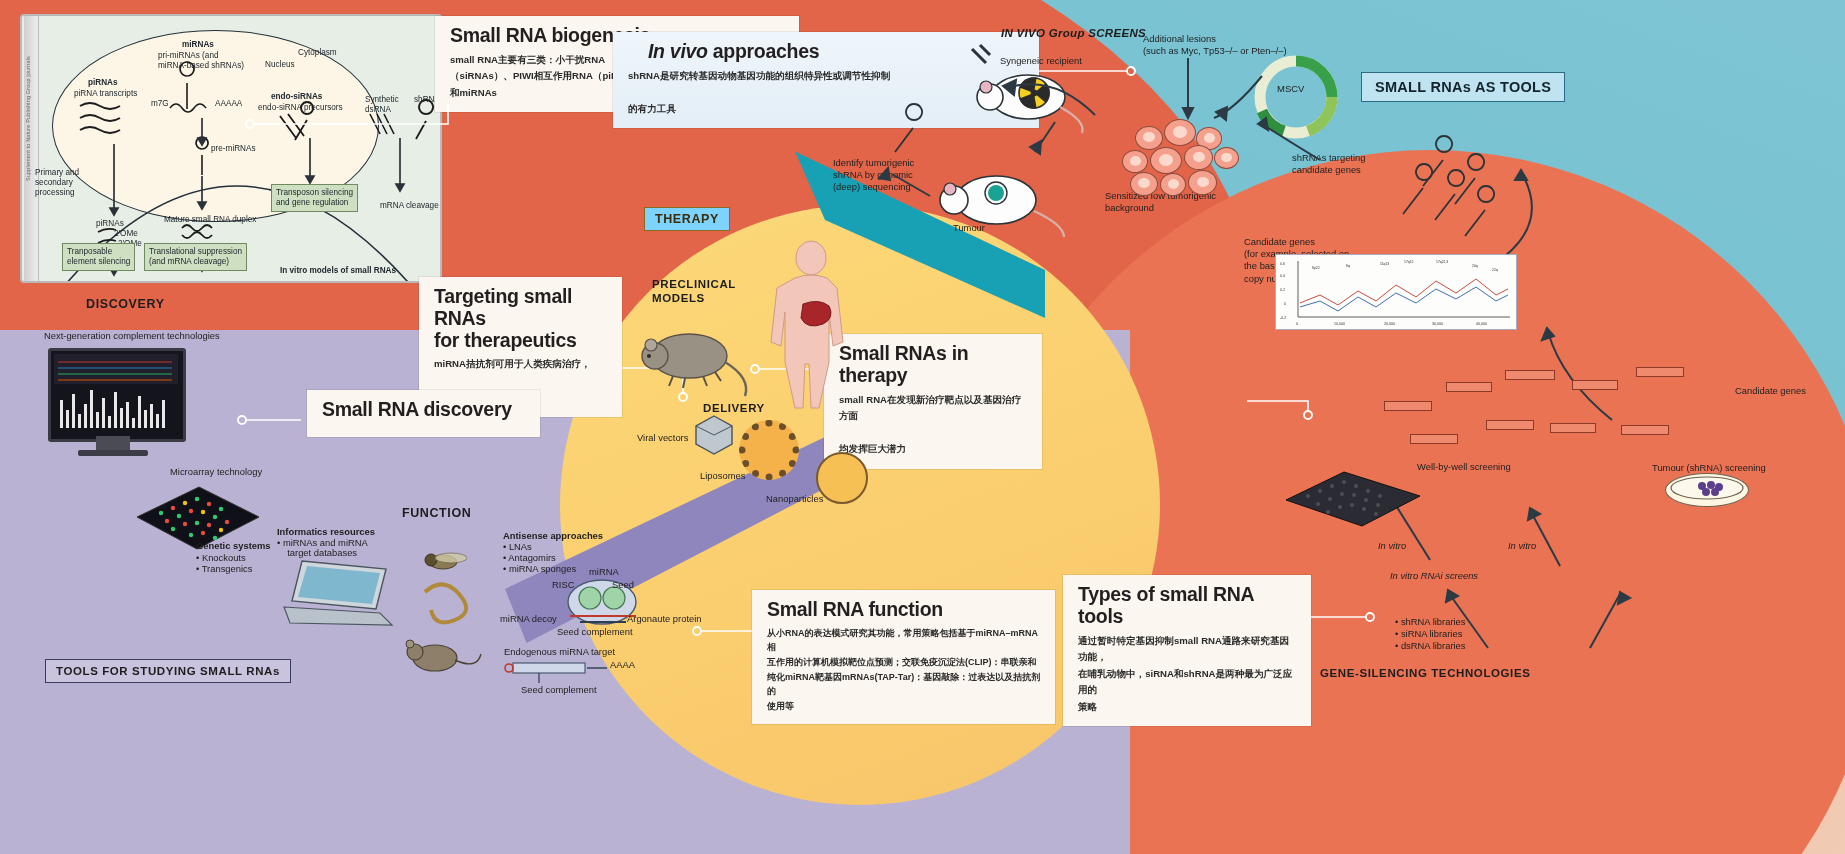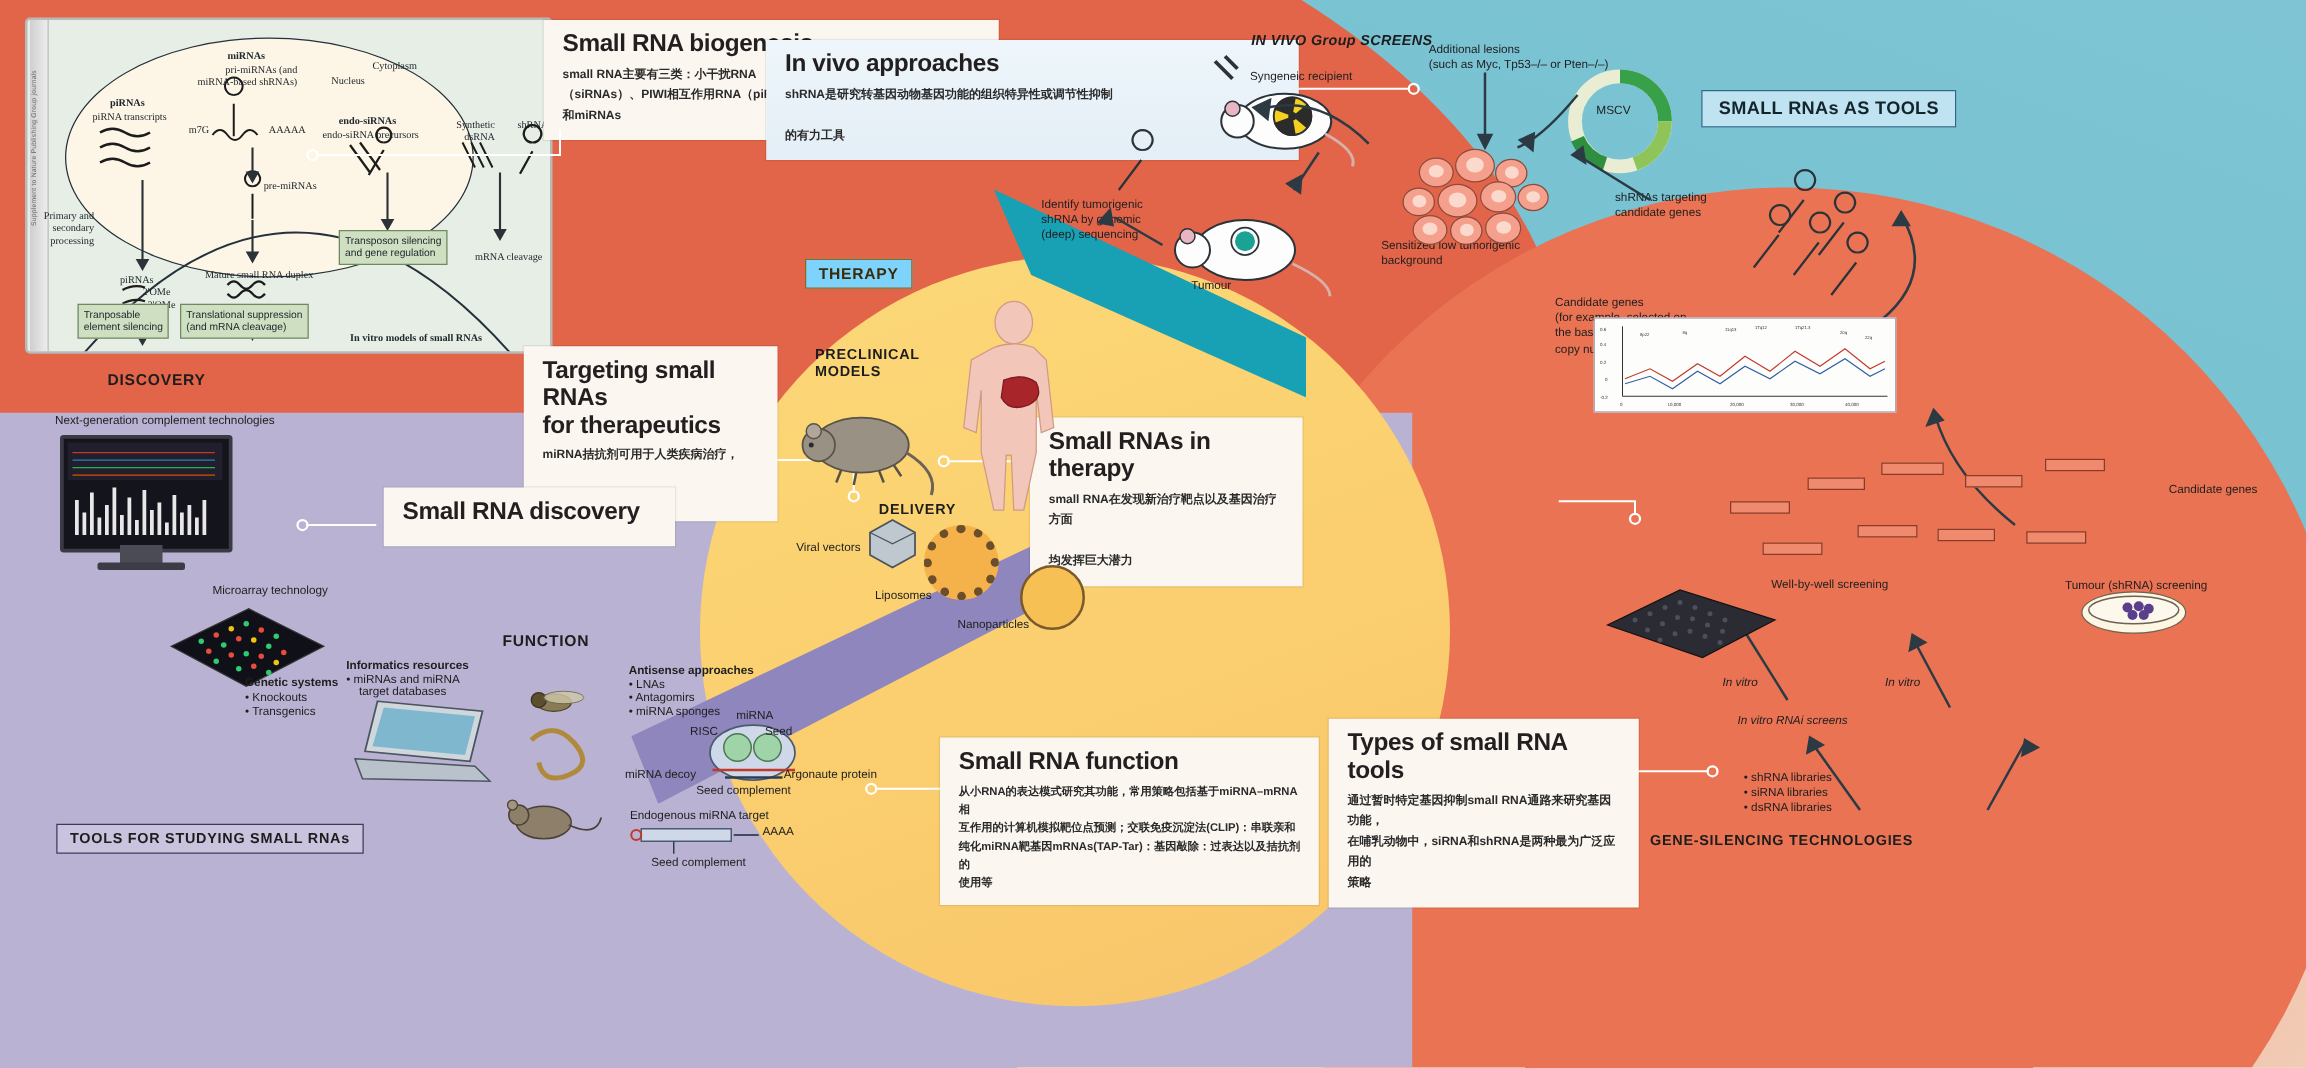--- a/index.html
+++ b/index.html
@@ -25,37 +25,37 @@
       border-radius:50%;background:linear-gradient(160deg,#fcd979 0%,#fbd070 45%,#f8c56a 100%);}
   .teal-arrow{position:absolute;left:795px;top:133px;width:250px;height:185px;
       background:#18a0b5;clip-path:polygon(0% 10%,100% 74%,100% 100%,12% 47%);}
   .purple-arrow{position:absolute;left:505px;top:418px;width:360px;height:225px;
       background:#8e86bd;clip-path:polygon(100% 0%,100% 22%,6% 100%,0% 76%);}
   
   .inset{position:absolute;left:20px;top:14px;width:418px;height:265px;
      background:#e6eee6;border:2px solid #b9b9b9;border-radius:4px;overflow:hidden;}
   .inset .cell{position:absolute;left:30px;top:14px;width:325px;height:190px;
      border:1.6px solid #24313a;border-radius:50%;background:#fdf5e6;}
-  .ilabel{position:absolute;font-family:Liberation Serif, serif;color:#20292e;
-     font-size:8.2px;line-height:1.22;white-space:pre;text-align:right;}
+  .ilabel{position:absolute;font-family:Liberation Sans, sans-serif;color:#20292e;
+     font-size:8.2px;line-height:1.22;white-space:pre;}
   .ilabel.b{font-weight:bold;}
   .greenbox{position:absolute;background:#cfe0c2;border:1.2px solid #6f8a62;
      font-size:8.2px;line-height:1.2;color:#20292e;padding:3px 4px;white-space:pre;}
   .spine{position:absolute;left:2px;top:0;width:14px;height:265px;
      background:linear-gradient(90deg,#cfcfcf,#ededed);border-right:1px solid #bcbcbc;}
   .side-credit{position:absolute;left:3px;top:40px;width:10px;
      font-size:5.4px;color:#666;writing-mode:vertical-rl;transform:rotate(180deg);
      letter-spacing:.2px;white-space:nowrap;}
   
   .callout{position:absolute;background:#fbf7f0;box-shadow:0 0 0 1px rgba(0,0,0,.07);
      padding:9px 13px 11px 15px;}
   .callout.blue{background:linear-gradient(180deg,#eef6fb,#e4eef6);}
   .callout h3{margin:0 0 5px 0;font-size:19.5px;font-weight:bold;color:#231f20;
      letter-spacing:-.3px;line-height:1.12;}
-  .callout h3 .it{}
+  .callout h3 .it{font-style:italic;margin-left:20px;}
   .callout p{margin:0;font-size:9.6px;line-height:1.72;color:#2a2a2a;
      font-weight:bold;}
   
   .leader{position:absolute;background:#ffffff;height:1.6px;}
   .leader-v{position:absolute;background:#ffffff;width:1.6px;}
   
   .banner{position:absolute;font-weight:bold;font-size:12.5px;color:#1d1d1d;
      letter-spacing:.6px;}
   .banner.boxed{background:#c9c3de;border:1.4px solid #3b3b5c;padding:5px 10px;
      font-size:11.5px;}

